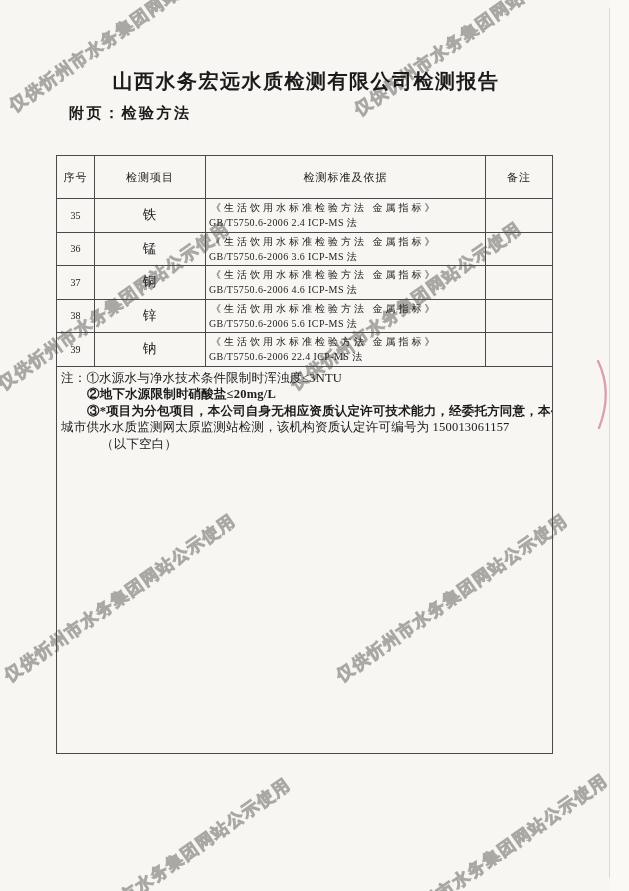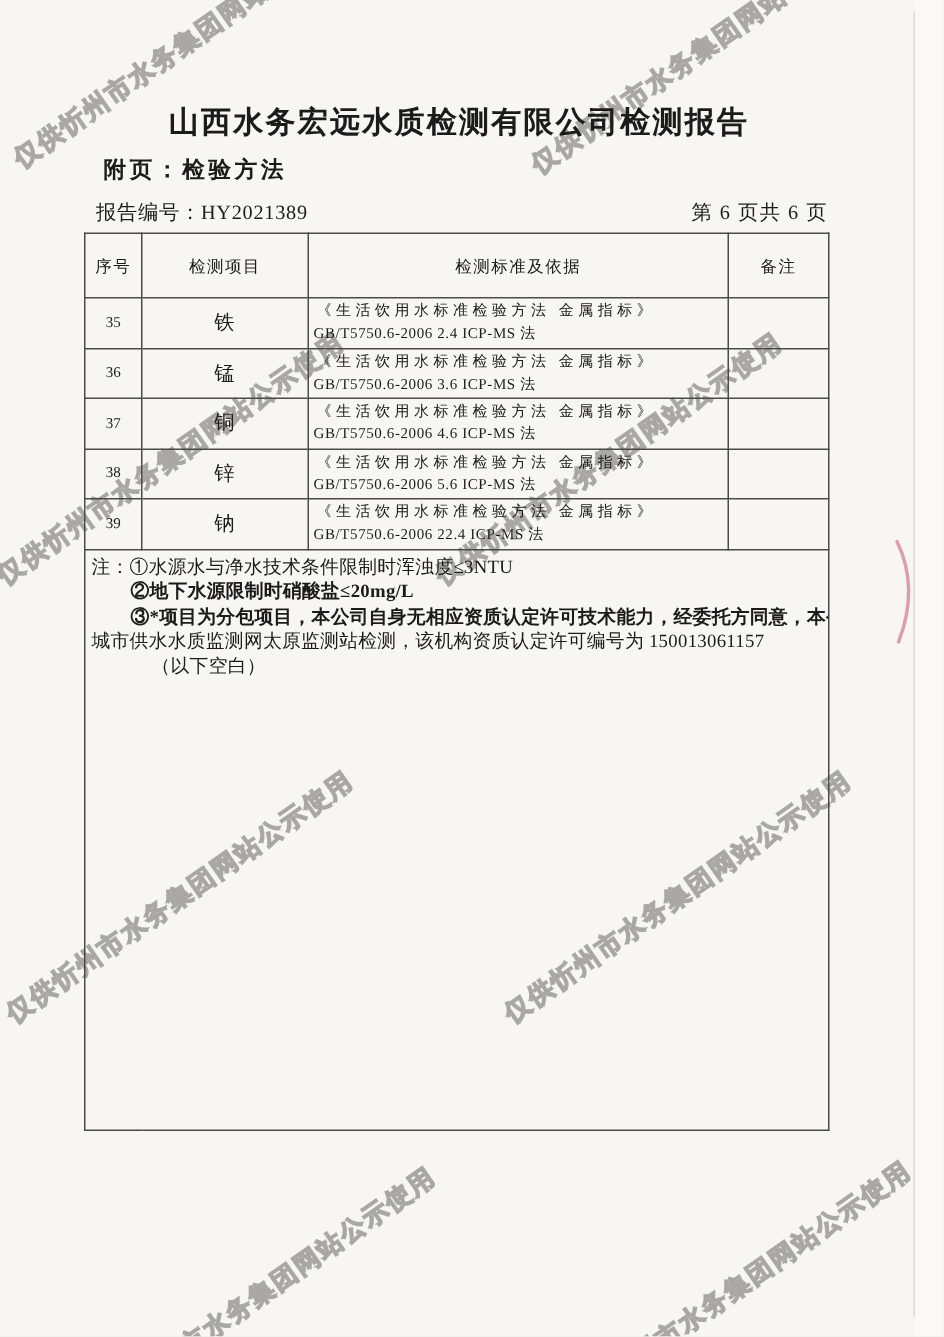--- a/index.html
+++ b/index.html
@@ -125,24 +125,20 @@
 
   <div class="right-strip"></div>
   <div class="edge-line"></div>
   <svg class="seal-svg" width="30" height="80" viewBox="0 0 30 80">
     <path d="M 8 6 Q 23 37 9 73" fill="none" style="stroke:var(--seal-red,#c4566f);" stroke-width="2.3" stroke-linecap="round" opacity="0.55"></path>
   </svg>
 
   <div class="title">山西水务宏远水质检测有限公司检测报告</div>
   <div class="subtitle">附页：检验方法</div>
 
-  <div class="report-row">
-    <span class="rn"><span>报告编号：</span><span>HY2021389</span></span>
-    <span class="pi">第 6 页共 6 页</span>
-  </div>
 
   <table class="methods">
     <colgroup>
         <col style="width:38px">
         <col style="width:111px">
         <col style="width:280px">
         <col style="width:67px">
       </colgroup>
     <tbody>
         <tr class="hdr">

